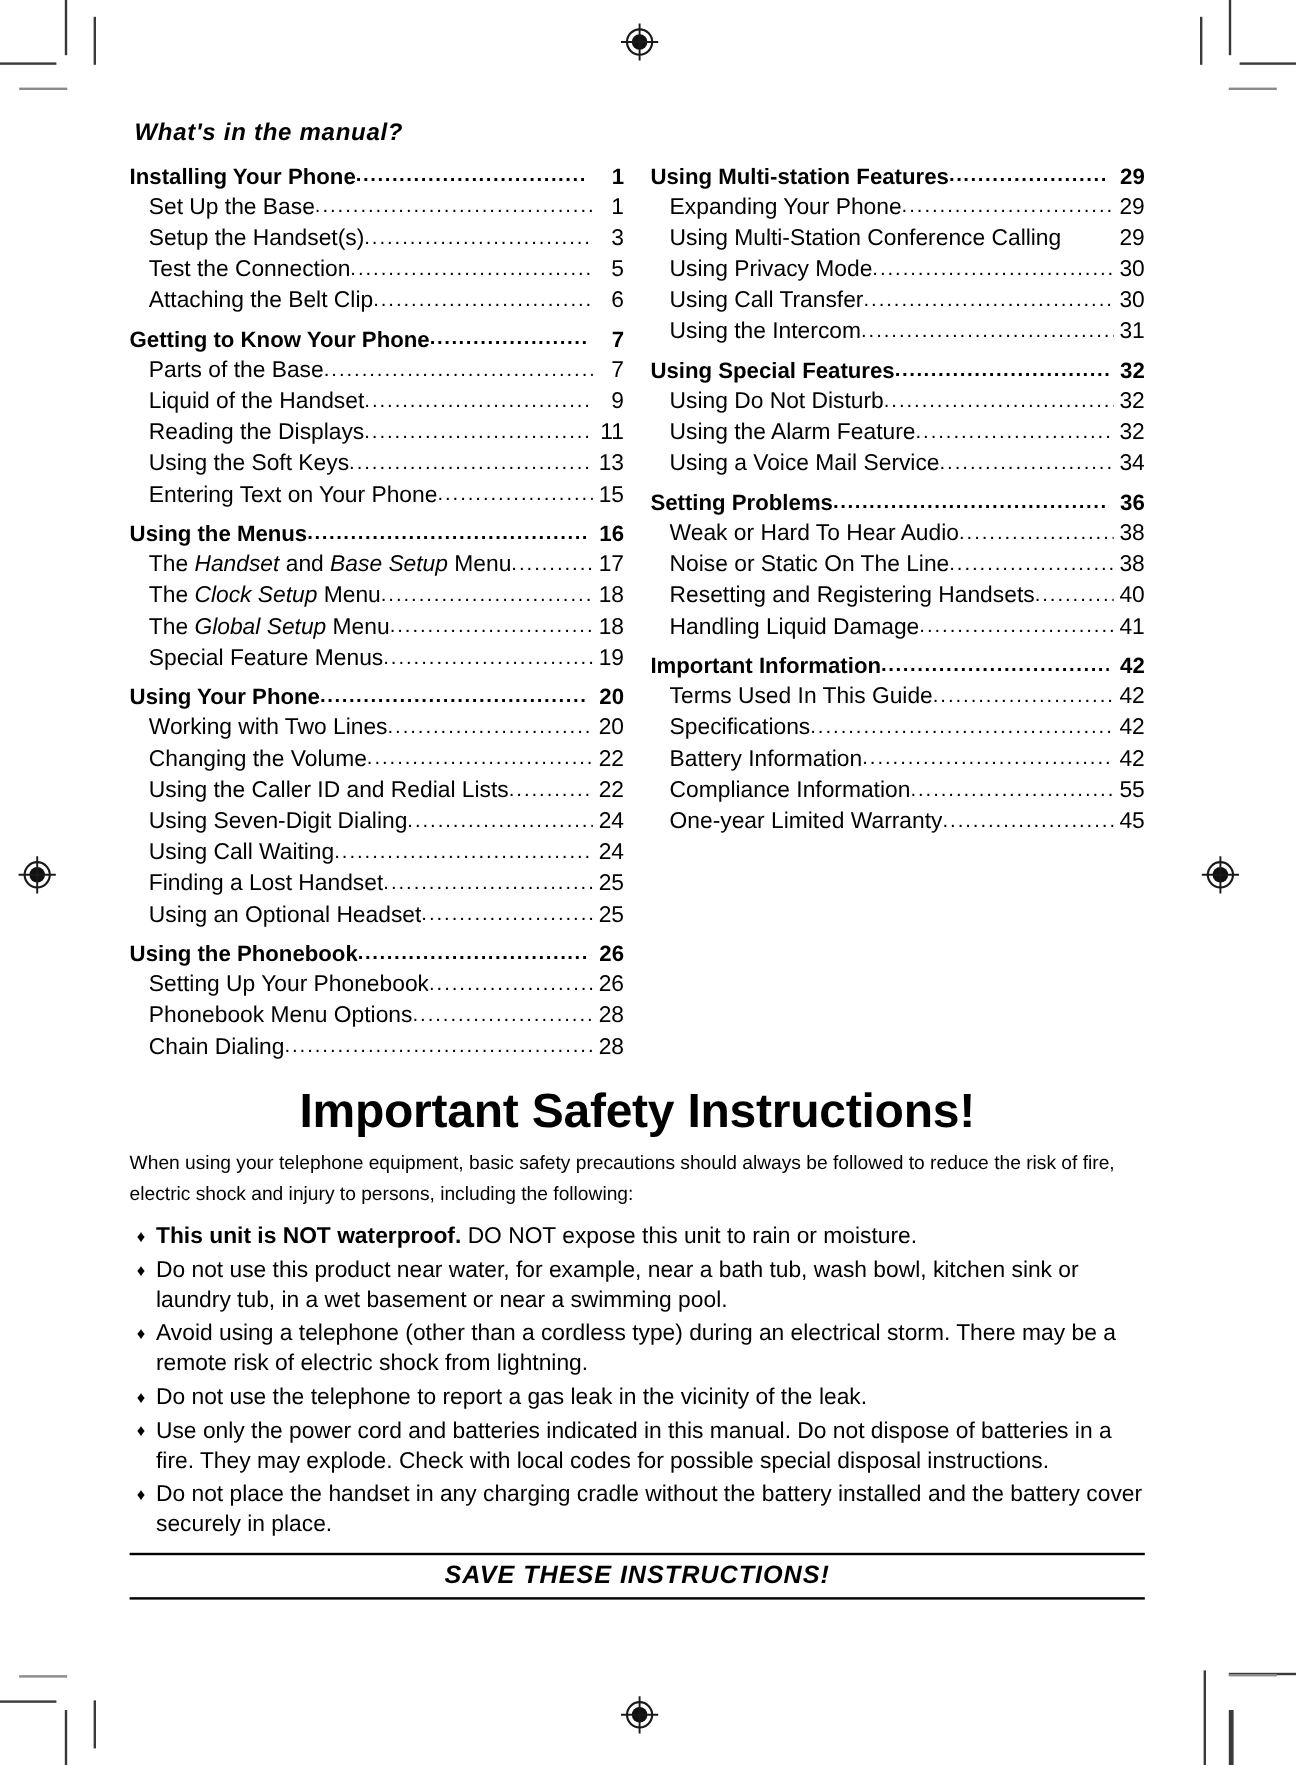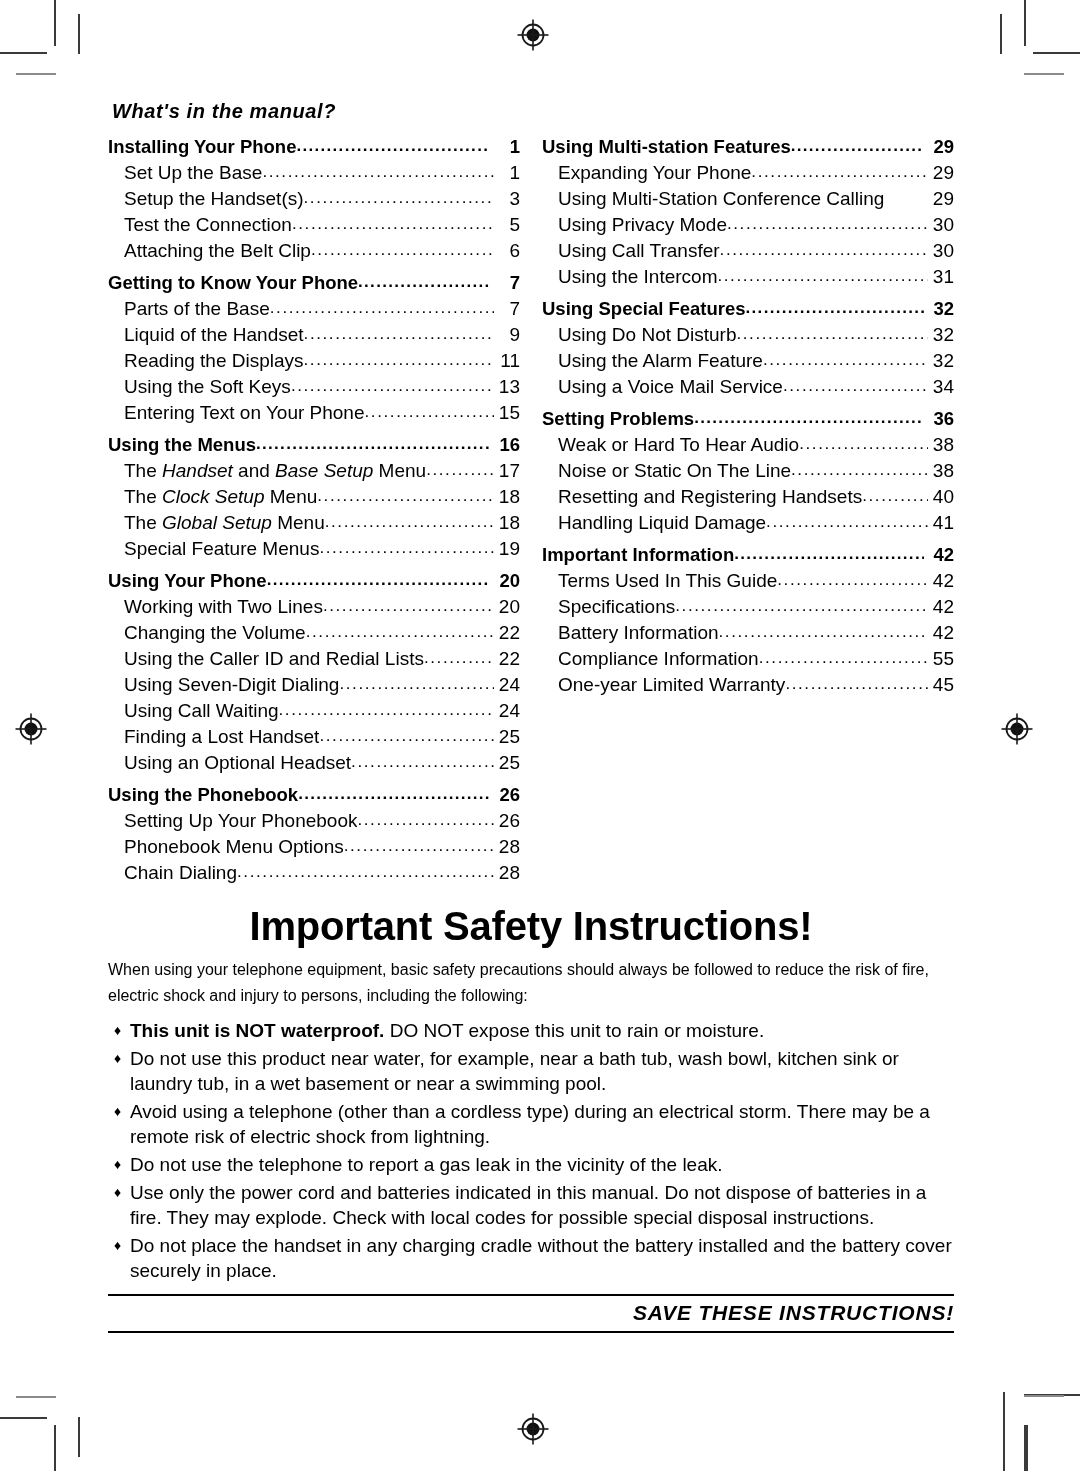--- a/index.html
+++ b/index.html
@@ -136,21 +136,21 @@
   }
   .bullets li b { font-weight: bold; }
 
   .save-block { margin-top: 11px; }
   .rule {
     border-top: 2px solid #000;
     width: 100%;
     height: 0;
   }
   .save-text {
-    text-align: right;
+    text-align: center;
     font-weight: bold;
     font-style: italic;
     font-size: 21px;
     letter-spacing: 0.8px;
     padding: 5px 0 6px 0;
     line-height: 1.15;
   }
 </style>
 </head>
 <body>

